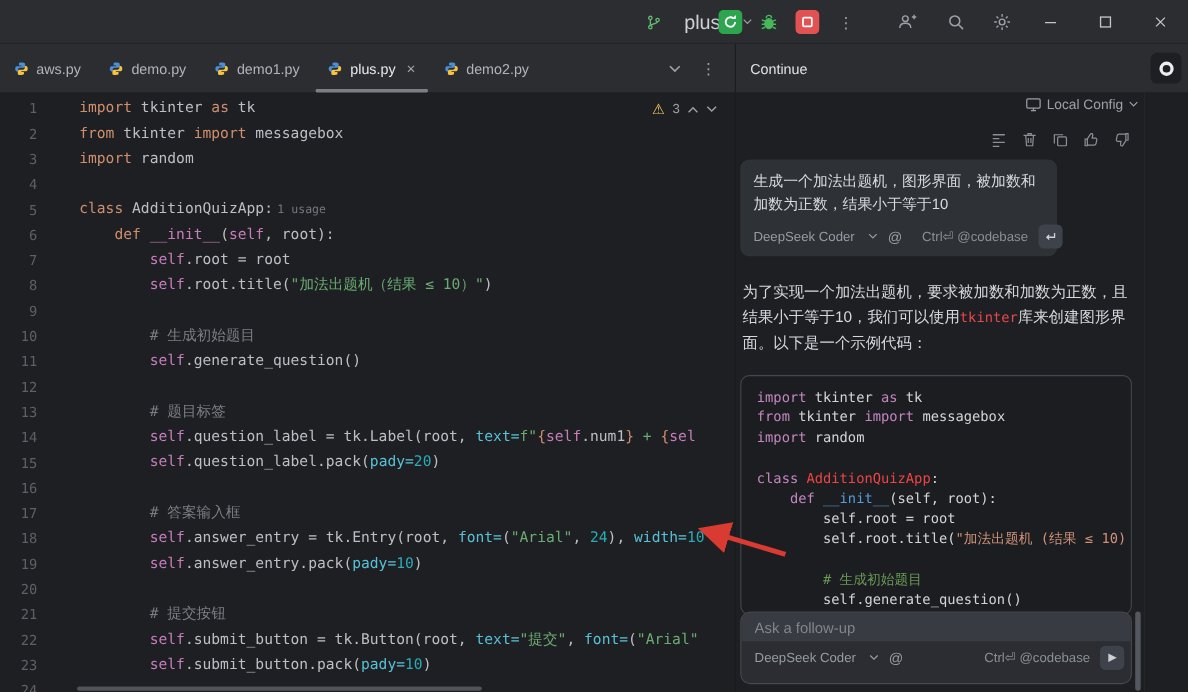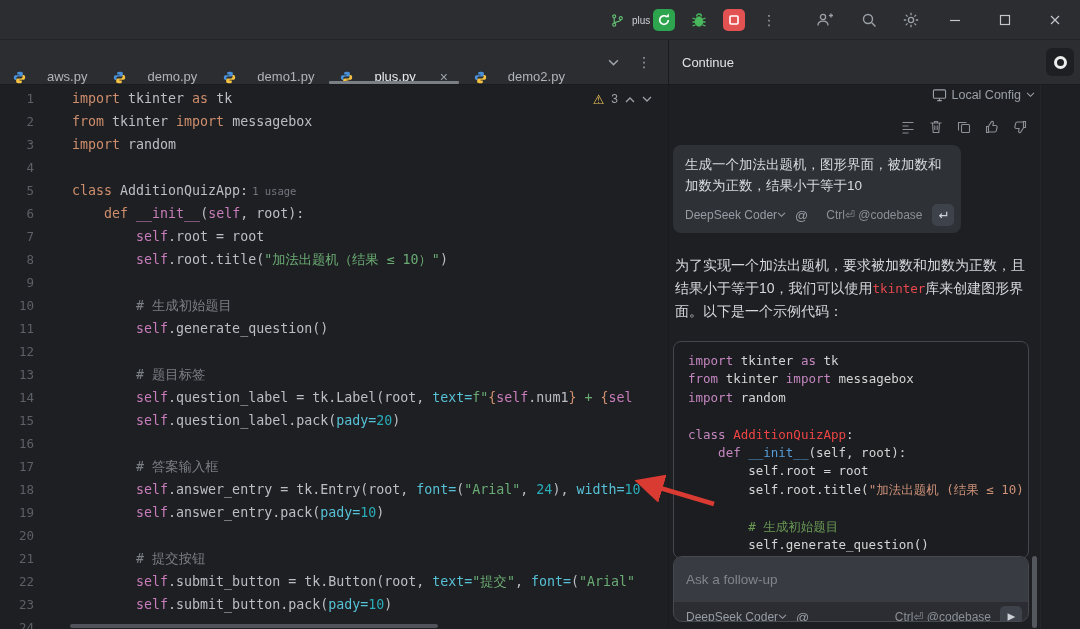--- a/index.html
+++ b/index.html
@@ -3,34 +3,34 @@
 <meta charset="utf-8">
 <style>
 *{margin:0;padding:0;box-sizing:border-box}
 html,body{width:1080px;height:629px;overflow:hidden}
 body{background:#1e1f22;font-family:"Liberation Sans",sans-serif}
 svg{display:block}
 .window{position:relative;width:1080px;height:629px;background:#1e1f22;overflow:hidden}
 
 
 .titlebar{position:absolute;top:0;left:0;right:0;height:40px;background:#2b2d30;border-bottom:1px solid #232427}
-.branch-widget{position:absolute;left:606px;top:9px;height:22px;display:flex;align-items:center;gap:7px;color:#ced0d6;font-size:10px;padding:0 4px;border-radius:4px;cursor:pointer}
+.branch-widget{position:absolute;left:583px;top:9px;height:22px;display:flex;align-items:center;gap:20px;color:#ced0d6;font-size:18px;padding:0 4px;border-radius:4px;cursor:pointer}
 .tb-btn{position:absolute;top:9px;width:22px;height:22px;border:none;background:transparent;padding:0;display:flex;align-items:center;justify-content:center;cursor:pointer}
 .tb-run{left:653px}.tb-debug{left:688px}.tb-stop{left:723px}
 .tb-kebab{position:absolute;left:760px;top:9px;width:18px;height:22px;color:#9da2a8;font-size:14px;display:flex;align-items:center;justify-content:center;cursor:pointer}
 .tb-tool{position:absolute;top:11px;width:18px;height:18px;color:#9da2a8;display:flex;align-items:center;justify-content:center;cursor:pointer}
 .t-cwm{left:816px}.t-search{left:860px}.t-gear{left:902px}
 .win-controls{position:absolute;right:0;top:0;height:40px;display:flex}
 .win-btn{width:50px;height:40px;display:flex;align-items:center;justify-content:center;color:#c3c6cb;cursor:pointer}
 
 
 .tabrow{position:absolute;top:40px;left:0;right:0;height:45px;background:#2b2d30;display:flex;border-bottom:1px solid #1a1b1d}
 .tabstrip{position:relative;width:668px;height:100%}
 .tab-bar{display:flex;height:100%}
-.tab{display:flex;align-items:flex-end;gap:21px;padding:0 13px;font-size:13px;color:#b0b4ba;position:relative;cursor:pointer;white-space:nowrap}
+.tab{display:flex;align-items:center;gap:7px;padding:0 13px;font-size:13px;color:#b0b4ba;position:relative;cursor:pointer;white-space:nowrap}
 .tab.active{color:#e8eaed}
 .tab.active::after{content:"";position:absolute;left:2px;right:2px;bottom:0;height:3px;background:#7a7e85;border-radius:1px}
 .tab-close{font-size:14px;color:#9da2a8;margin-left:3px;line-height:1;cursor:pointer}
 .tab-chevron{position:absolute;left:608px;top:19px;color:#9da2a8;cursor:pointer}
 .tab-kebab2{position:absolute;left:637px;top:13px;color:#9da2a8;font-size:14px;line-height:18px;cursor:pointer}
 .panel-head{flex:1;display:flex;align-items:center;padding-left:13px;border-left:1px solid #1a1b1d;color:#dfe1e5;font-size:13px}
 .stripe-head{width:40px;display:flex;align-items:center;justify-content:center}
 .continue-btn{width:28px;height:28px;border-radius:6px;background:#1e1f22;display:flex;align-items:center;justify-content:center;cursor:pointer}
 .ring{width:13px;height:13px;border:3.5px solid #eceded;border-radius:50%}
 
@@ -48,32 +48,32 @@
 .hscroll{position:absolute;left:70px;bottom:1px;width:368px;height:4px;border-radius:2px;background:#50535a;cursor:pointer}
 
 
 .panel{position:absolute;left:668px;top:85px;width:372px;bottom:0;background:#1e1f22;border-left:1px solid #1a1b1d}
 .config-row{position:absolute;top:3px;right:5px;display:flex;align-items:center;gap:5px;color:#9aa0a7;font-size:12.5px;cursor:pointer}
 .chat-toolbar{position:absolute;top:34px;right:12px;display:flex;gap:12px;color:#8b9097}
 .ct-icon{width:16px;height:16px;cursor:pointer}
 .user-card{position:absolute;top:60px;left:4px;width:288px;height:88px;background:#2e3136;border-radius:8px;padding:9px 12px}
 .card-text{color:#d8dbe0;font-size:13.5px;line-height:21px}
 .card-footer{position:absolute;left:12px;right:8px;bottom:7px;display:flex;align-items:center;gap:9px;color:#979ca4;font-size:12px}
-.model{display:flex;align-items:center;gap:0;cursor:pointer;white-space:nowrap}
+.model{display:flex;align-items:center;gap:12px;cursor:pointer;white-space:nowrap}
 .at-btn{cursor:pointer;font-size:13px}
 .spacer{flex:1}
 .hint{color:#8b9097;white-space:nowrap}
 .mini-btn{width:22px;height:22px;border-radius:5px;background:#3e424a;display:flex;align-items:center;justify-content:center;color:#cdd0d5;cursor:pointer;flex:none}
 .response{position:absolute;top:169px;left:6px;width:358px;color:#d5d8dd;font-size:14px;line-height:23px;word-break:break-all}
 .inline-code{color:#e5484d;font-family:"DejaVu Sans Mono",monospace;font-size:12.5px}
 .codeblock{position:absolute;top:256px;left:4px;width:356px;height:218px;background:#1b1d21;border:1px solid #43464c;border-radius:8px;padding:10px 14px;overflow:hidden;font-family:"DejaVu Sans Mono",monospace;font-size:12.5px;white-space:pre;color:#d4d4d4}
 .cb-line{height:18.4px;line-height:18.4px}
 .t-pk{color:#c586c0}.t-pd{color:#d4d4d4}.t-pc{color:#ef4444}.t-pf{color:#569cd6}.t-ps{color:#ce9178}.t-pcm{color:#6a9955}
 .followup{position:absolute;left:4px;top:471px;width:356px;height:66px;border:1px solid #46494f;border-radius:9px;overflow:hidden;background:#2b2d32}
-.fu-input{display:block;width:100%;height:45px;background:#383b41;border:none;outline:none;padding:0 12px;color:#d0d3d8;font-size:13.5px;font-family:"Liberation Sans",sans-serif}
+.fu-input{display:block;width:100%;height:26px;background:#383b41;border:none;outline:none;padding:0 12px;color:#d0d3d8;font-size:13.5px;font-family:"Liberation Sans",sans-serif}
 .fu-input::placeholder{color:#80858d}
 .fu-row{height:30px;display:flex;align-items:center;gap:9px;padding:0 6px 0 12px;color:#979ca4;font-size:12px}
 .panel-scroll{position:absolute;right:3px;top:471px;width:5px;height:72px;border-radius:3px;background:#54575d;cursor:pointer}
 .stripe{position:absolute;right:0;top:85px;width:40px;bottom:0;background:#1e1f22;border-left:1px solid #242629}
 .arrow-overlay{position:absolute;left:0;top:0;pointer-events:none;z-index:40}
 </style>
 </head>
 <body>
 
 <div class="window">

